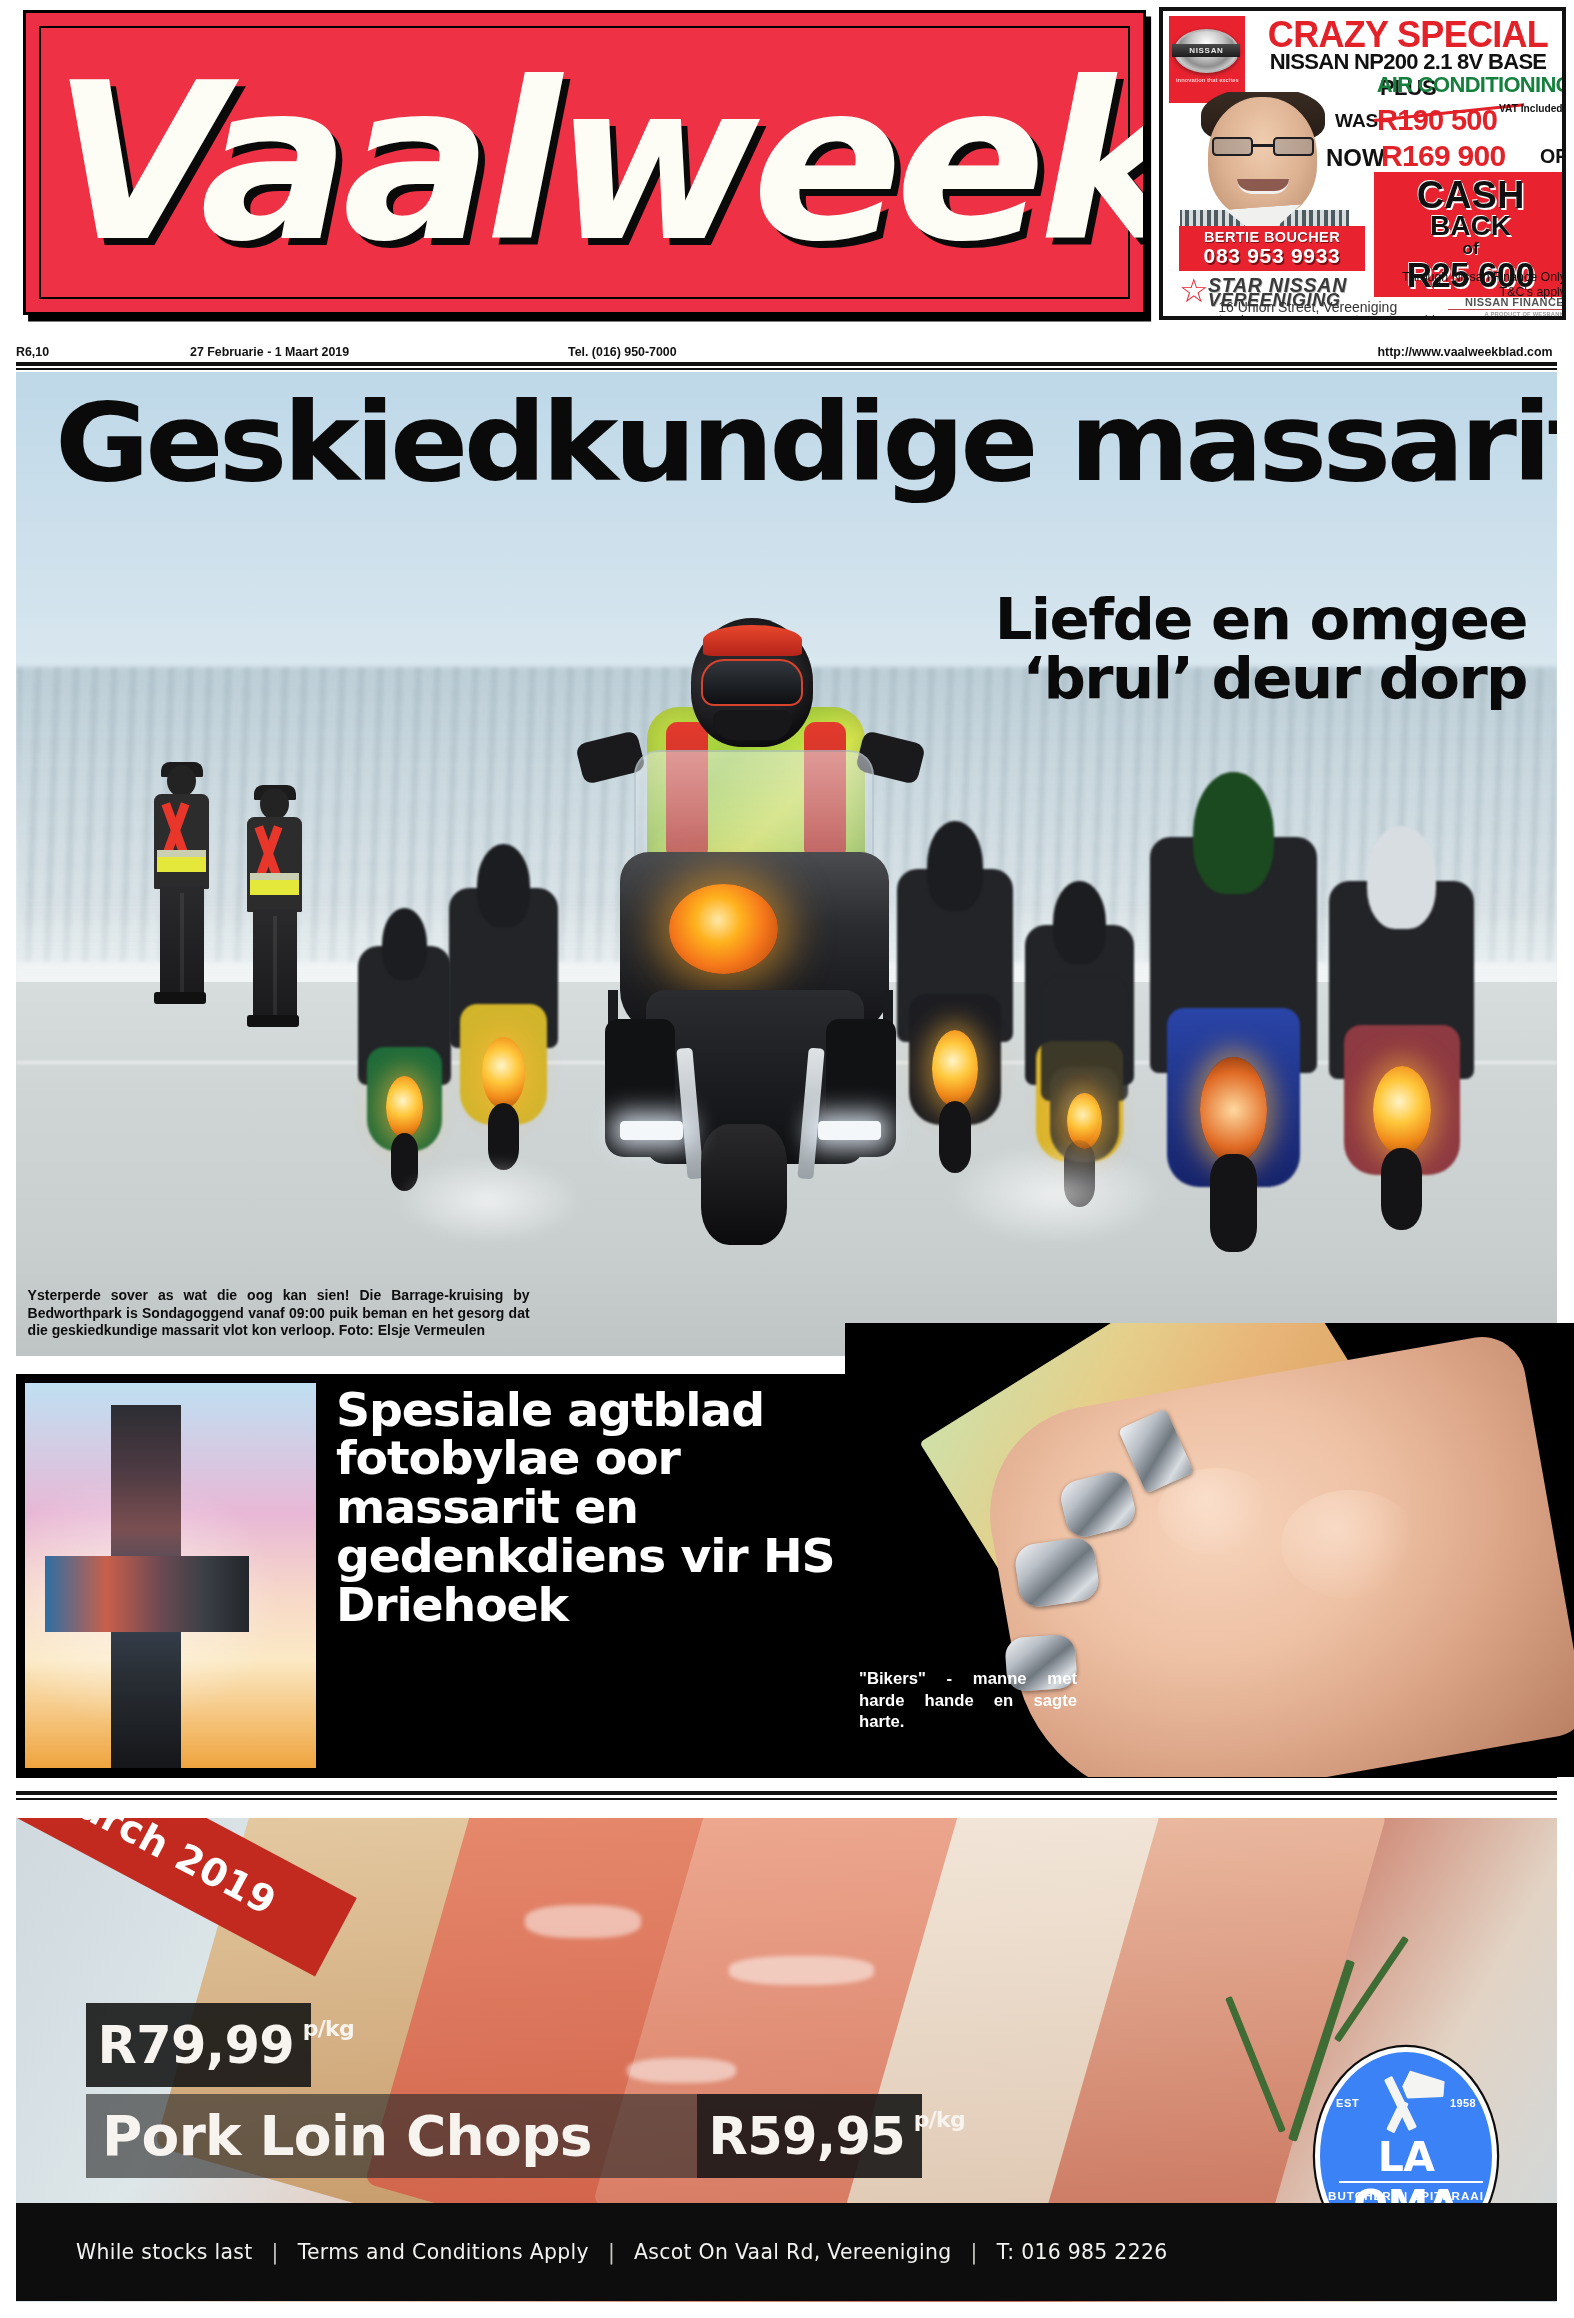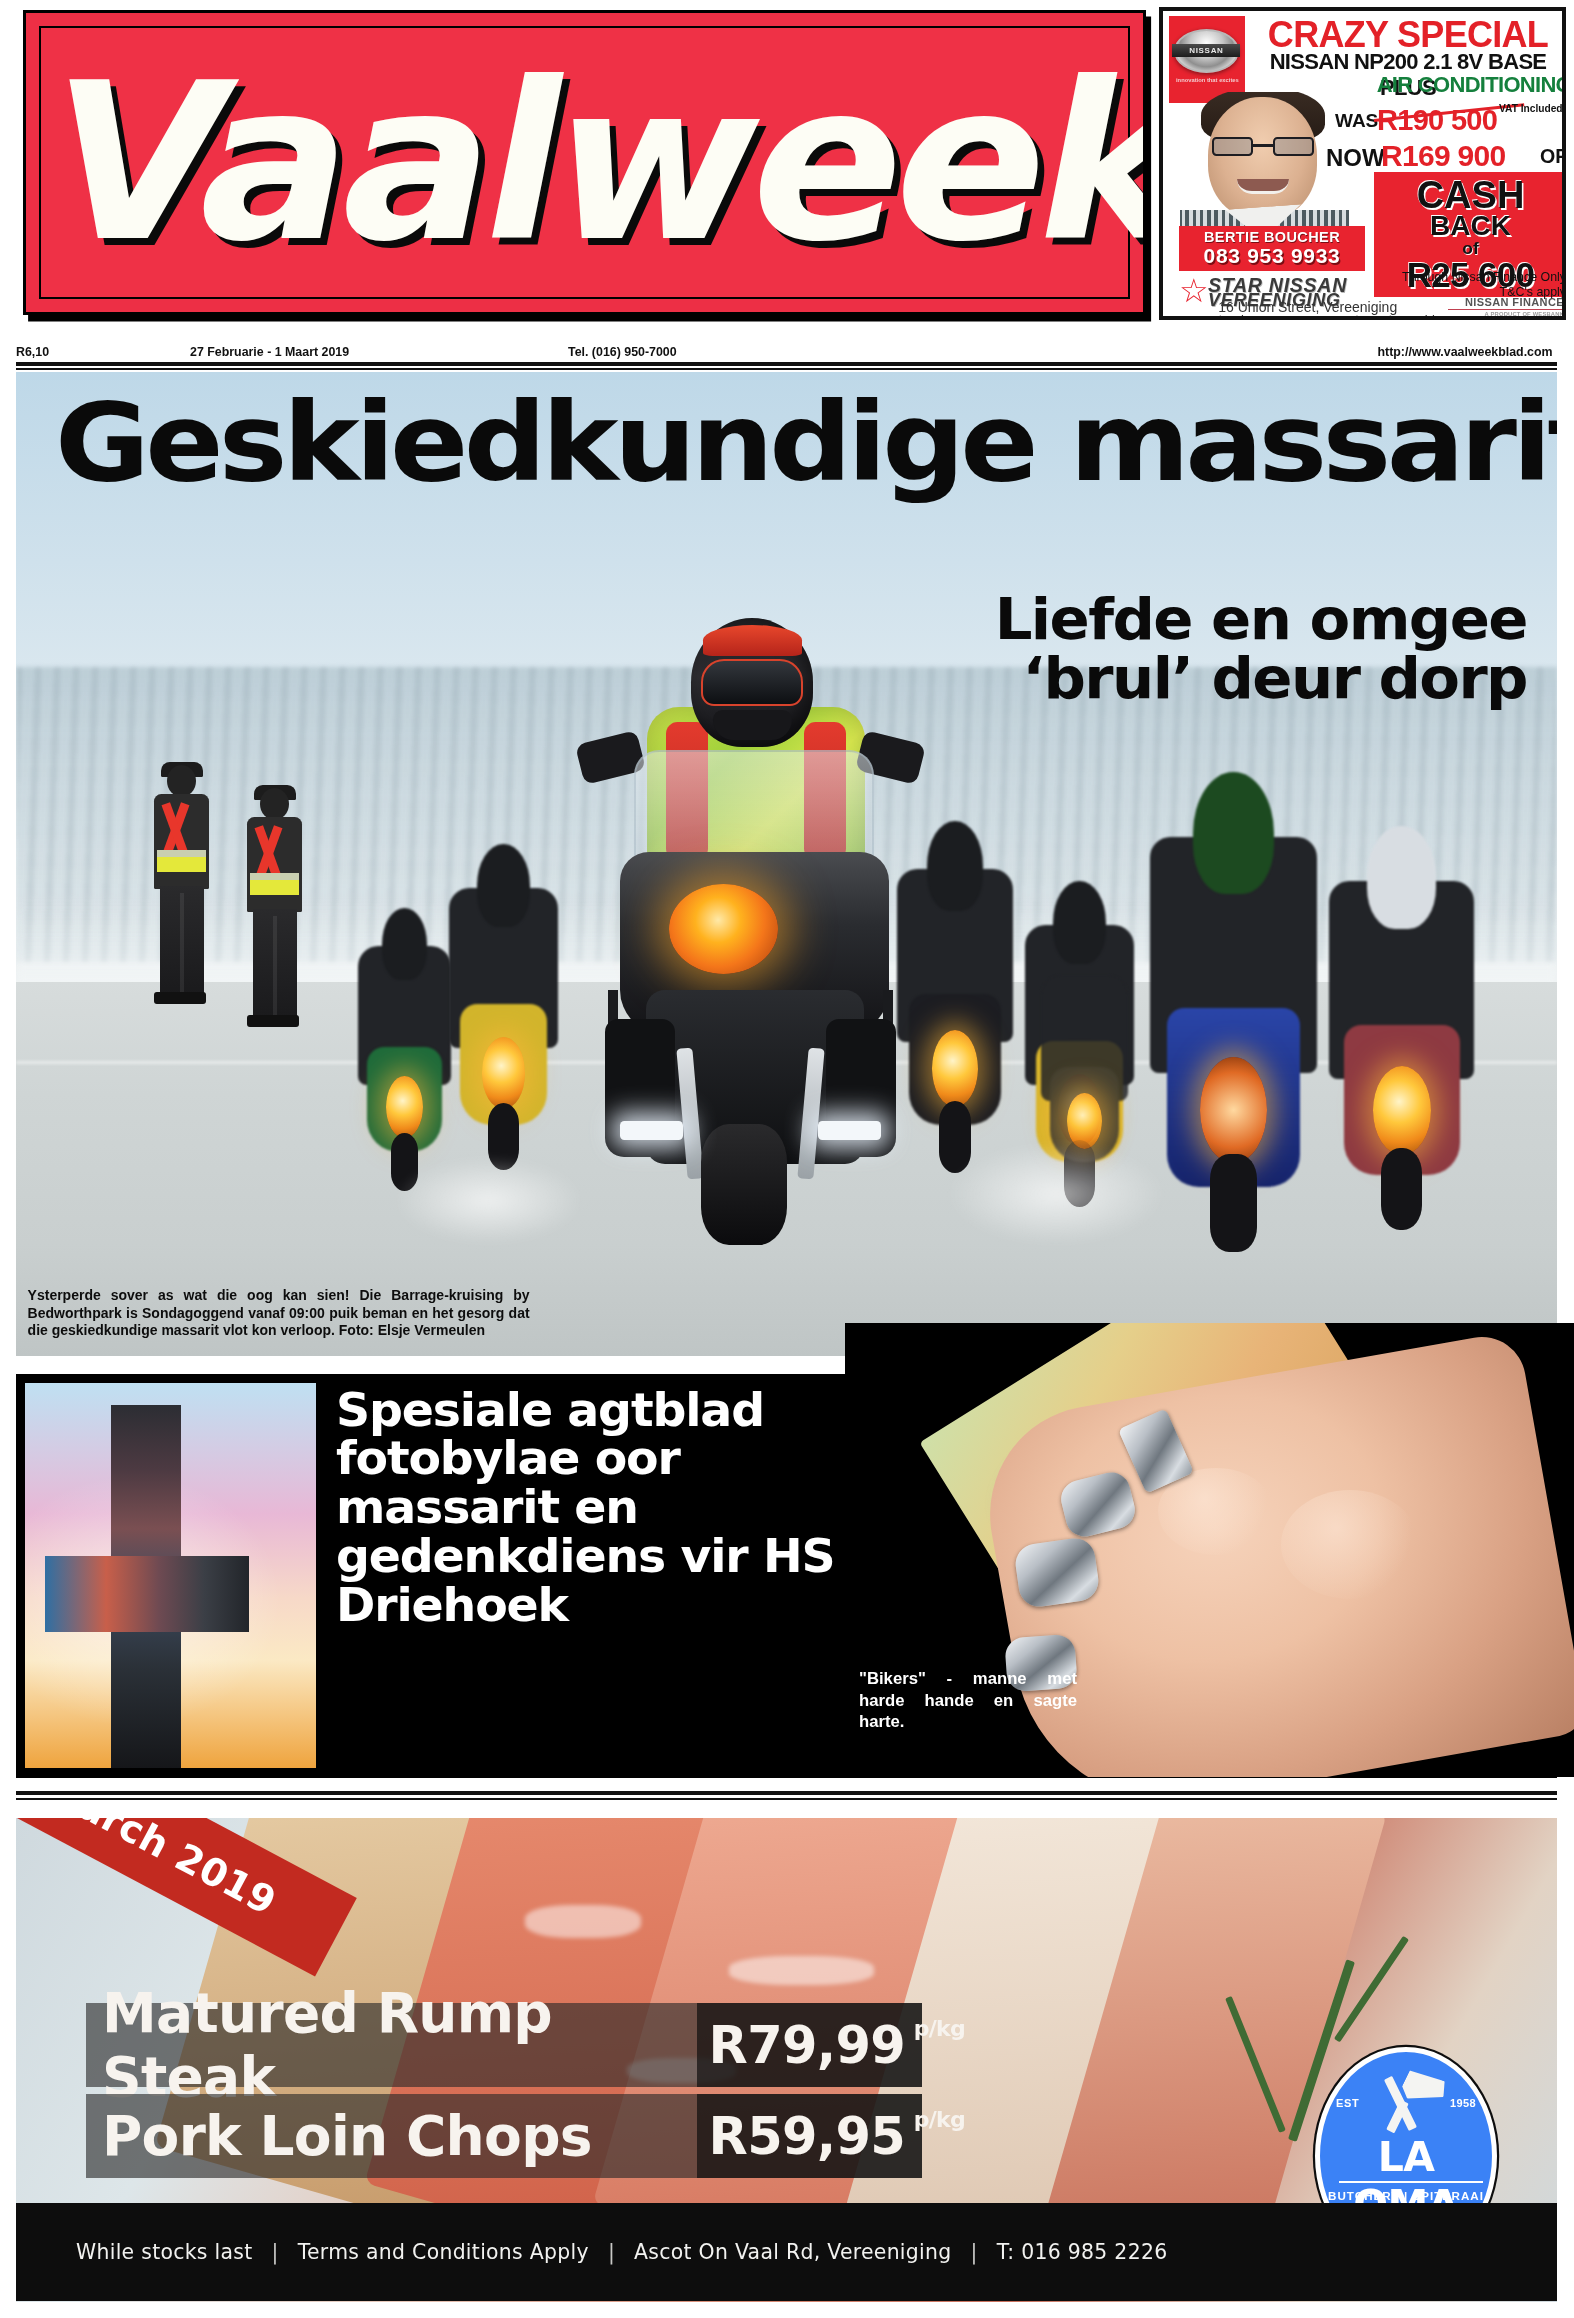--- a/index.html
+++ b/index.html
@@ -923,21 +923,20 @@
     <div class="rosemary" style="left:1236px; top:174px; width:6.5px; height:145px; transform:rotate(-22deg);"></div>
     <div class="rosemary" style="left:1352px; top:109px; width:6.5px; height:124px; transform:rotate(34deg);"></div>
   </div>
 
   <div class="date-ribbon">
     <span>1-3 March 2019</span>
   </div>
 </div>
 
 <div class="price-row r1">
-  <div class="pr-name">Matured Rump Steak</div>
   <div class="pr-val">
     <span>R79,99</span>
     <span class="pr-unit">p/kg</span>
   </div>
 </div>
 
 <div class="price-row r2">
   <div class="pr-name">Pork Loin Chops</div>
   <div class="pr-val">
     <span>R59,95</span>

